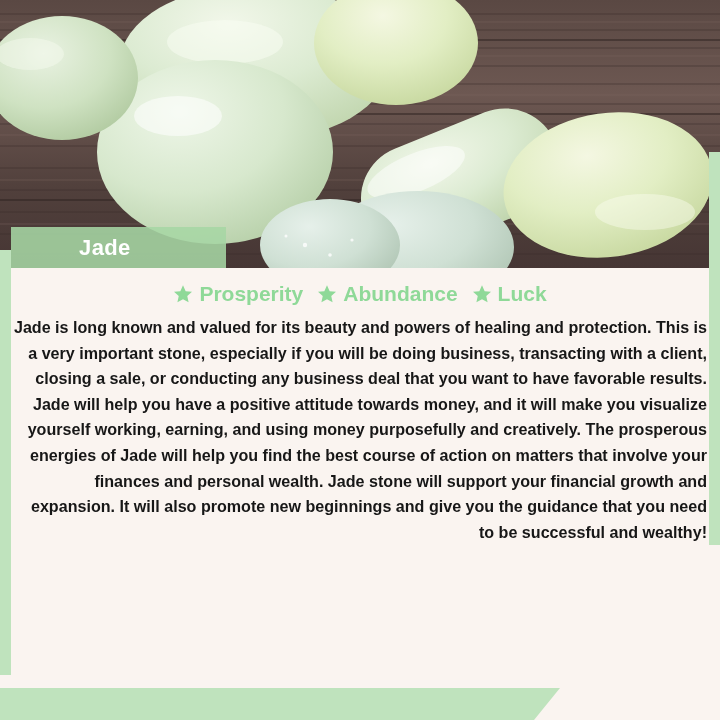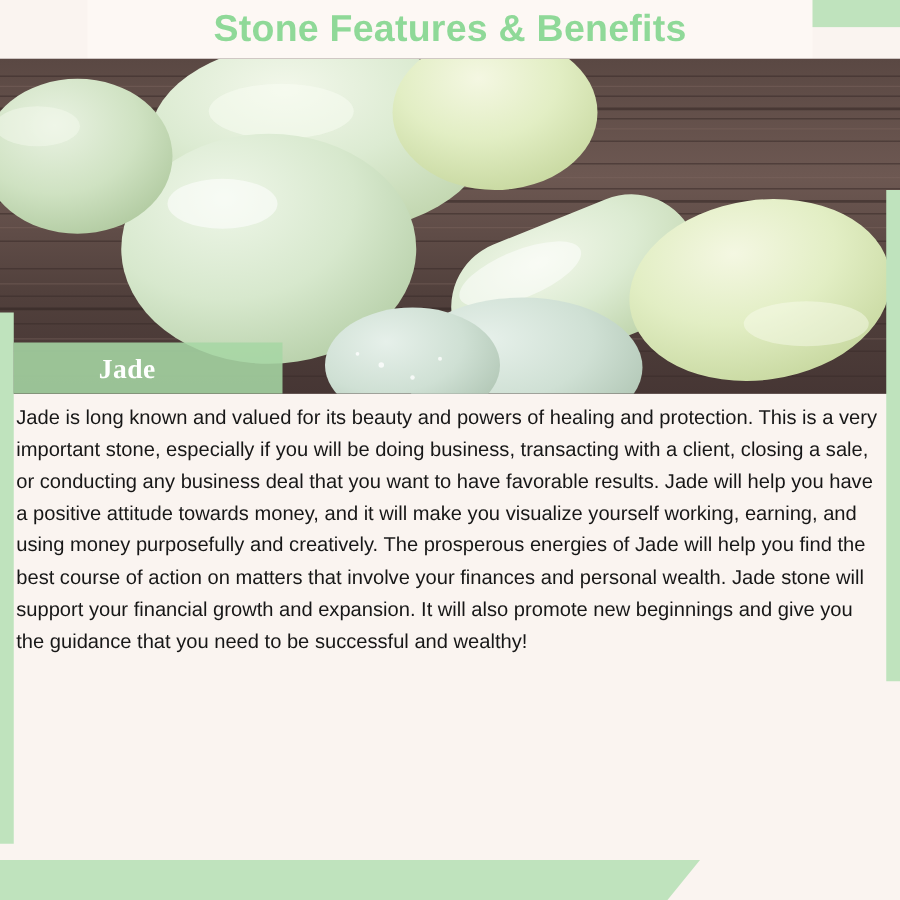--- a/index.html
+++ b/index.html
@@ -79,21 +79,21 @@
 
   .jade-tag{
     position:absolute;left:11px;bottom:0;
     width:215px;height:41px;
     background:rgba(166,214,164,.88);
     display:flex;align-items:center;
     z-index:4;
   }
   .jade-tag span{
     color:#ffffff;font-size:22px;font-weight:bold;
-    margin-left:68px;letter-spacing:.4px;font-family:Liberation Serif, serif;
+    margin-left:68px;letter-spacing:.4px;
   }
 
   
   .benefits{
     position:relative;z-index:2;
     margin-top:12px;
     display:flex;align-items:center;justify-content:center;
     gap:14px;
     height:28px;
   }
@@ -103,38 +103,35 @@
     font-size:21px;font-weight:bold;color:#8fd998;white-space:nowrap;
   }
 
   
   .copy{
     position:relative;z-index:2;
     margin:7px 13px 0 13px;
     font-size:16.1px;
     line-height:25.6px;
     color:#171717;
-    text-align:left;
-    font-weight:400;
+    text-align:right;
+    font-weight:700;
   }
 </style>
 </head>
 <body>
 
 <div class="page">
 
   <div class="green-top"></div>
   <div class="green-left"></div>
   <div class="green-right"></div>
   <div class="green-bottom"></div>
 
 
-  <div class="title-banner">
-    <h1>Stone Features &amp; Benefits</h1>
-  </div>
 
   <div class="photo">
     <svg viewBox="0 0 720 268" preserveAspectRatio="none">
       <defs>
         <linearGradient id="wood" x1="0" y1="0" x2="0" y2="1">
           <stop offset="0" stop-color="#5a4843"></stop>
           <stop offset=".35" stop-color="#6d5852"></stop>
           <stop offset=".7" stop-color="#51403c"></stop>
           <stop offset="1" stop-color="#463634"></stop>
         </linearGradient>
@@ -216,16 +213,36 @@
         <circle cx="352" cy="240" r="1.6"></circle>
           <circle cx="286" cy="236" r="1.5"></circle>
       </g>
     </svg>
 
     <div class="jade-tag">
       <span>Jade</span>
     </div>
   </div>
 
+  <div class="benefits">
+    <div class="benefit">
+      <svg class="star" viewBox="0 0 24 24">
+        <polygon points="12,1.5 15.2,8.6 22.8,9.4 17.1,14.5 18.7,22 12,18.2 5.3,22 6.9,14.5 1.2,9.4 8.8,8.6" fill="#8fd998"></polygon>
+      </svg>
+      <span class="benefit-label">Prosperity</span>
+    </div>
+    <div class="benefit">
+      <svg class="star" viewBox="0 0 24 24">
+        <polygon points="12,1.5 15.2,8.6 22.8,9.4 17.1,14.5 18.7,22 12,18.2 5.3,22 6.9,14.5 1.2,9.4 8.8,8.6" fill="#8fd998"></polygon>
+      </svg>
+      <span class="benefit-label">Abundance</span>
+    </div>
+    <div class="benefit">
+      <svg class="star" viewBox="0 0 24 24">
+        <polygon points="12,1.5 15.2,8.6 22.8,9.4 17.1,14.5 18.7,22 12,18.2 5.3,22 6.9,14.5 1.2,9.4 8.8,8.6" fill="#8fd998"></polygon>
+      </svg>
+      <span class="benefit-label">Luck</span>
+    </div>
+  </div>
 
   <p class="copy">Jade is long known and valued for its beauty and powers of healing and protection. This is a very important stone, especially if you will be doing business, transacting with a client, closing a sale, or conducting any business deal that you want to have favorable results. Jade will help you have a positive attitude towards money, and it will make you visualize yourself working, earning, and using money purposefully and creatively. The prosperous energies of Jade will help you find the best course of action on matters that involve your finances and personal wealth. Jade stone will support your financial growth and expansion. It will also promote new beginnings and give you the guidance that you need to be successful and wealthy!</p>
 
 </div>
 
 </body></html>

